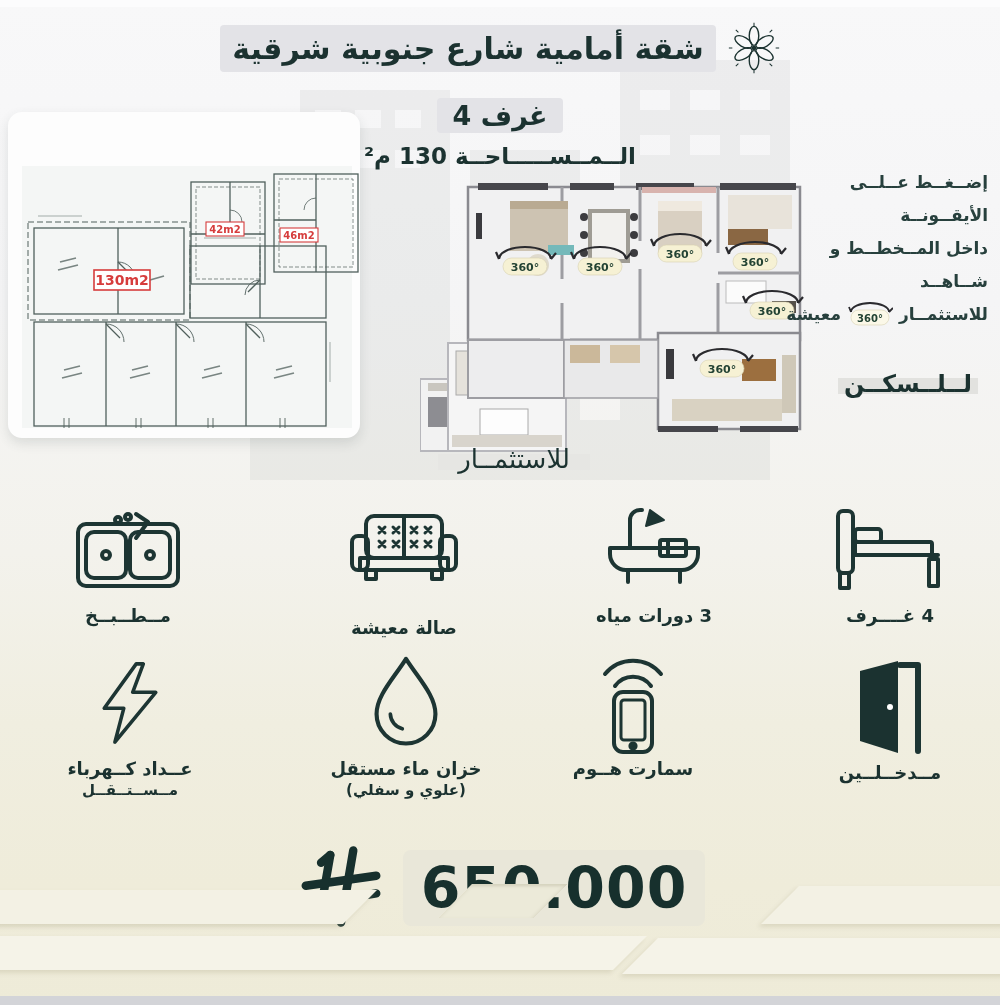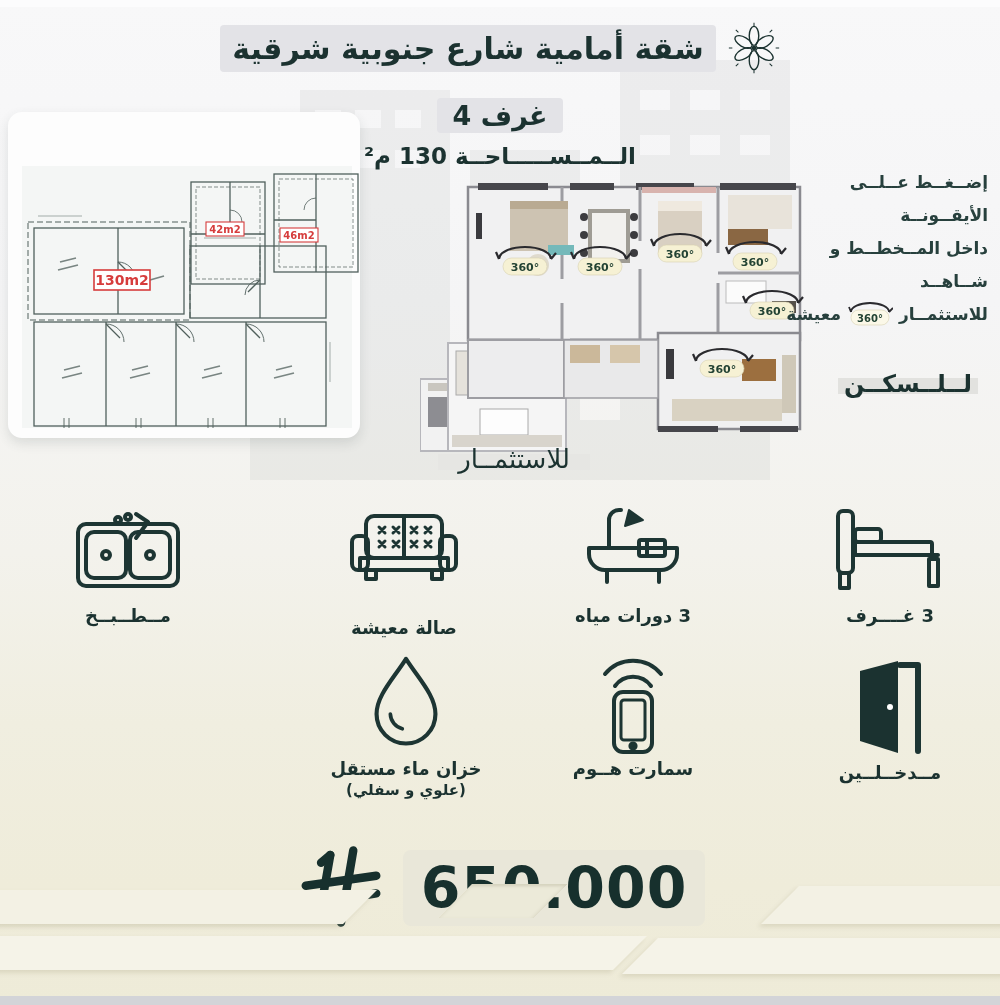--- a/index.html
+++ b/index.html
@@ -287,24 +287,24 @@
     <span class="feat-icon">
       <svg width="112" height="82" viewBox="0 0 112 82" fill="none" stroke="#1d3533" stroke-width="4" stroke-linejoin="round" stroke-linecap="round">
         <rect x="4" y="2" width="15" height="62" rx="5"></rect>
         <rect x="21" y="20" width="26" height="13" rx="3"></rect>
         <rect x="21" y="33" width="77" height="13" rx="2"></rect>
         <path d="M19,46 H104"></path>
         <rect x="95" y="50" width="9" height="27"></rect>
         <rect x="6" y="64" width="9" height="15"></rect>
       </svg>
     </span>
-    <div class="feat-label">3 غــــرف</div>
-  </div>
-
-  <div class="feat" style="left:545px;top:503px;">
+    <div class="feat-label">4 غــــرف</div>
+  </div>
+
+  <div class="feat" style="left:566px;top:503px;">
     <span class="feat-icon">
       <svg width="104" height="92" viewBox="0 0 104 92" fill="none" stroke="#1d3533" stroke-width="4" stroke-linejoin="round" stroke-linecap="round">
         <path d="M28,44 V16 a10,10 0 0 1 10,-10 h2"></path>
         <path d="M48,6 L62,16 L44,22 Z" fill="#1d3533" stroke-width="2"></path>
         <path d="M8,44 h88 v6 a16,16 0 0 1 -16,16 H24 a16,16 0 0 1 -16,-16 z"></path>
         <rect x="58" y="36" width="26" height="16" rx="2"></rect>
         <path d="M66,36 V52"></path>
         <path d="M26,66 v12 M78,66 v12"></path>
       </svg>
     </span>
@@ -376,20 +376,29 @@
     <span class="feat-icon">
       <svg width="92" height="100" viewBox="0 0 100 108" fill="none" stroke="#1d3533" stroke-width="4.5" stroke-linejoin="round" stroke-linecap="round">
         <path d="M50,6 C36,28 18,46 18,66 a32,32 0 0 0 64,0 C82,46 64,28 50,6 Z"></path>
         <path d="M33,66 a17,17 0 0 0 13,16" stroke-width="4"></path>
       </svg>
     </span>
     <div class="feat-label">خزان ماء مستقل</div>
     <div class="feat-sub">(علوي و سفلي)</div>
   </div>
 
+  <div class="feat" style="left:42px;top:656px;">
+    <span class="feat-icon">
+      <svg width="80" height="96" viewBox="0 0 90 96" fill="none" stroke="#1d3533" stroke-width="4" stroke-linejoin="round" stroke-linecap="round">
+        <polygon points="52,4 16,54 38,54 28,92 74,36 48,36 60,4"></polygon>
+      </svg>
+    </span>
+    <div class="feat-label">عــداد كــهرباء</div>
+    <div class="feat-sub">مــســتــقــل</div>
+  </div>
 
   <div class="price">
     <span>
       <svg width="92" height="92" viewBox="0 0 120 110" fill="none" stroke="#17302d" stroke-width="11" stroke-linecap="round">
         <path d="M46,12 L34,22"></path>
         <path d="M46,12 L32,92"></path>
         <path d="M76,6 L60,100"></path>
         <path d="M14,52 L106,39"></path>
         <path d="M24,76 L106,62"></path>
         <path d="M8,91 L42,84"></path>

